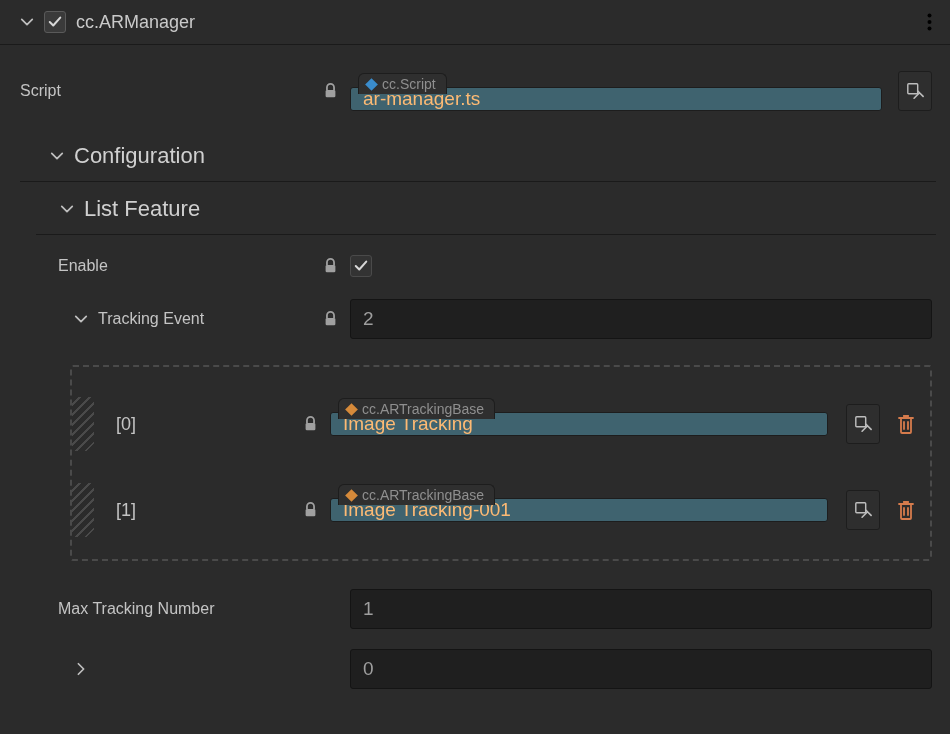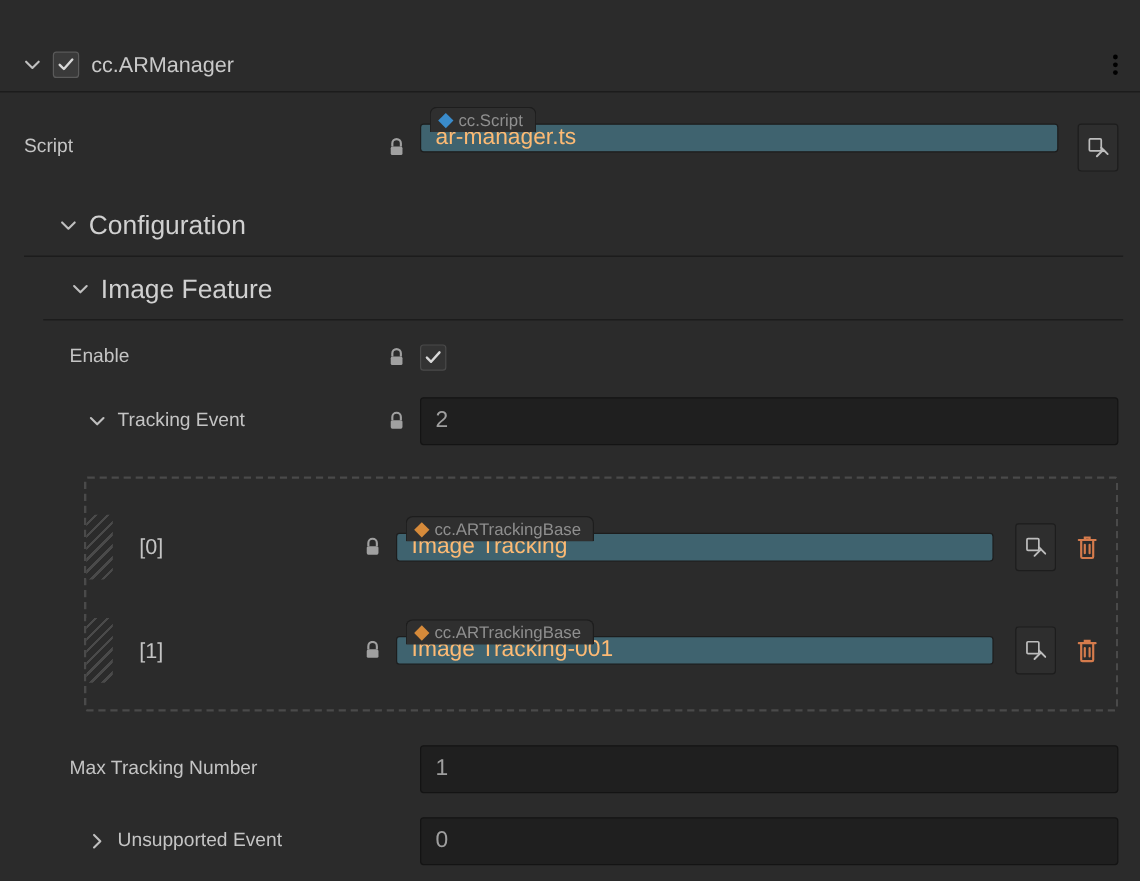--- a/index.html
+++ b/index.html
@@ -5,21 +5,21 @@
   * { box-sizing: border-box; margin: 0; padding: 0; }
   body {
     background: #2b2b2b;
     color: #c4c4c4;
     font-family: -apple-system, BlinkMacSystemFont, "Segoe UI", Arial, sans-serif;
     font-size: 17px;
     width: 950px;
     height: 734px;
     overflow: hidden;
   }
-  .component-panel { width: 100%; margin-top: 32px; }
+  .component-panel { width: 100%; }
 
   
   .header {
     display: flex;
     align-items: center;
     gap: 10px;
     padding: 10px 12px 10px 20px;
     border-bottom: 1px solid #1a1a1a;
   }
   .chev {
@@ -63,21 +63,21 @@
   .lock {
     width: 16px; height: 16px;
     color: #a0a0a0;
     display: inline-flex; align-items: center; justify-content: center;
     flex: 0 0 auto;
   }
   .lock svg { width: 13px; height: 16px; }
   .value-col {
     flex: 1;
     display: flex;
-    align-items: flex-start;
+    align-items: flex-end;
     gap: 10px;
     padding-right: 18px;
   }
 
   
   .section-head {
     display: flex;
     align-items: center;
     gap: 10px;
     padding: 14px 0 12px 30px;
@@ -261,21 +261,21 @@
     </span>
     <span class="section-label">Configuration</span>
   </div>
 
   <div class="section-head sub">
     <span class="chev">
       <svg viewBox="0 0 16 16">
           <path d="M2 5 L8 11 L14 5" fill="none" stroke="currentColor" stroke-width="2" stroke-linecap="round" stroke-linejoin="round"></path>
         </svg>
     </span>
-    <span class="section-label">Image Feature</span>
+    <span class="section-label">List Feature</span>
   </div>
 
   <div class="row row-enable">
     <div class="label-col indent2">
       <span class="prop-label">Enable</span>
     </div>
     <span class="lock">
       <svg viewBox="0 0 14 18">
           <path d="M3 8 V5 a4 4 0 0 1 8 0 V8" fill="none" stroke="currentColor" stroke-width="2"></path>
           <rect x="1.5" y="8" width="11" height="8" rx="1.5" fill="currentColor"></rect>
@@ -389,21 +389,20 @@
     </div>
   </div>
 
   <div class="row row-ue">
     <div class="label-col indent3">
       <span class="chev">
         <svg viewBox="0 0 16 16">
             <path d="M5 2 L11 8 L5 14" fill="none" stroke="currentColor" stroke-width="2" stroke-linecap="round" stroke-linejoin="round"></path>
           </svg>
       </span>
-      <span class="prop-label">Unsupported Event</span>
     </div>
     <div class="value-col" style="margin-left:28px;">
       <div class="num-field">
         <span>0</span>
       </div>
     </div>
   </div>
 
 </div>
 

